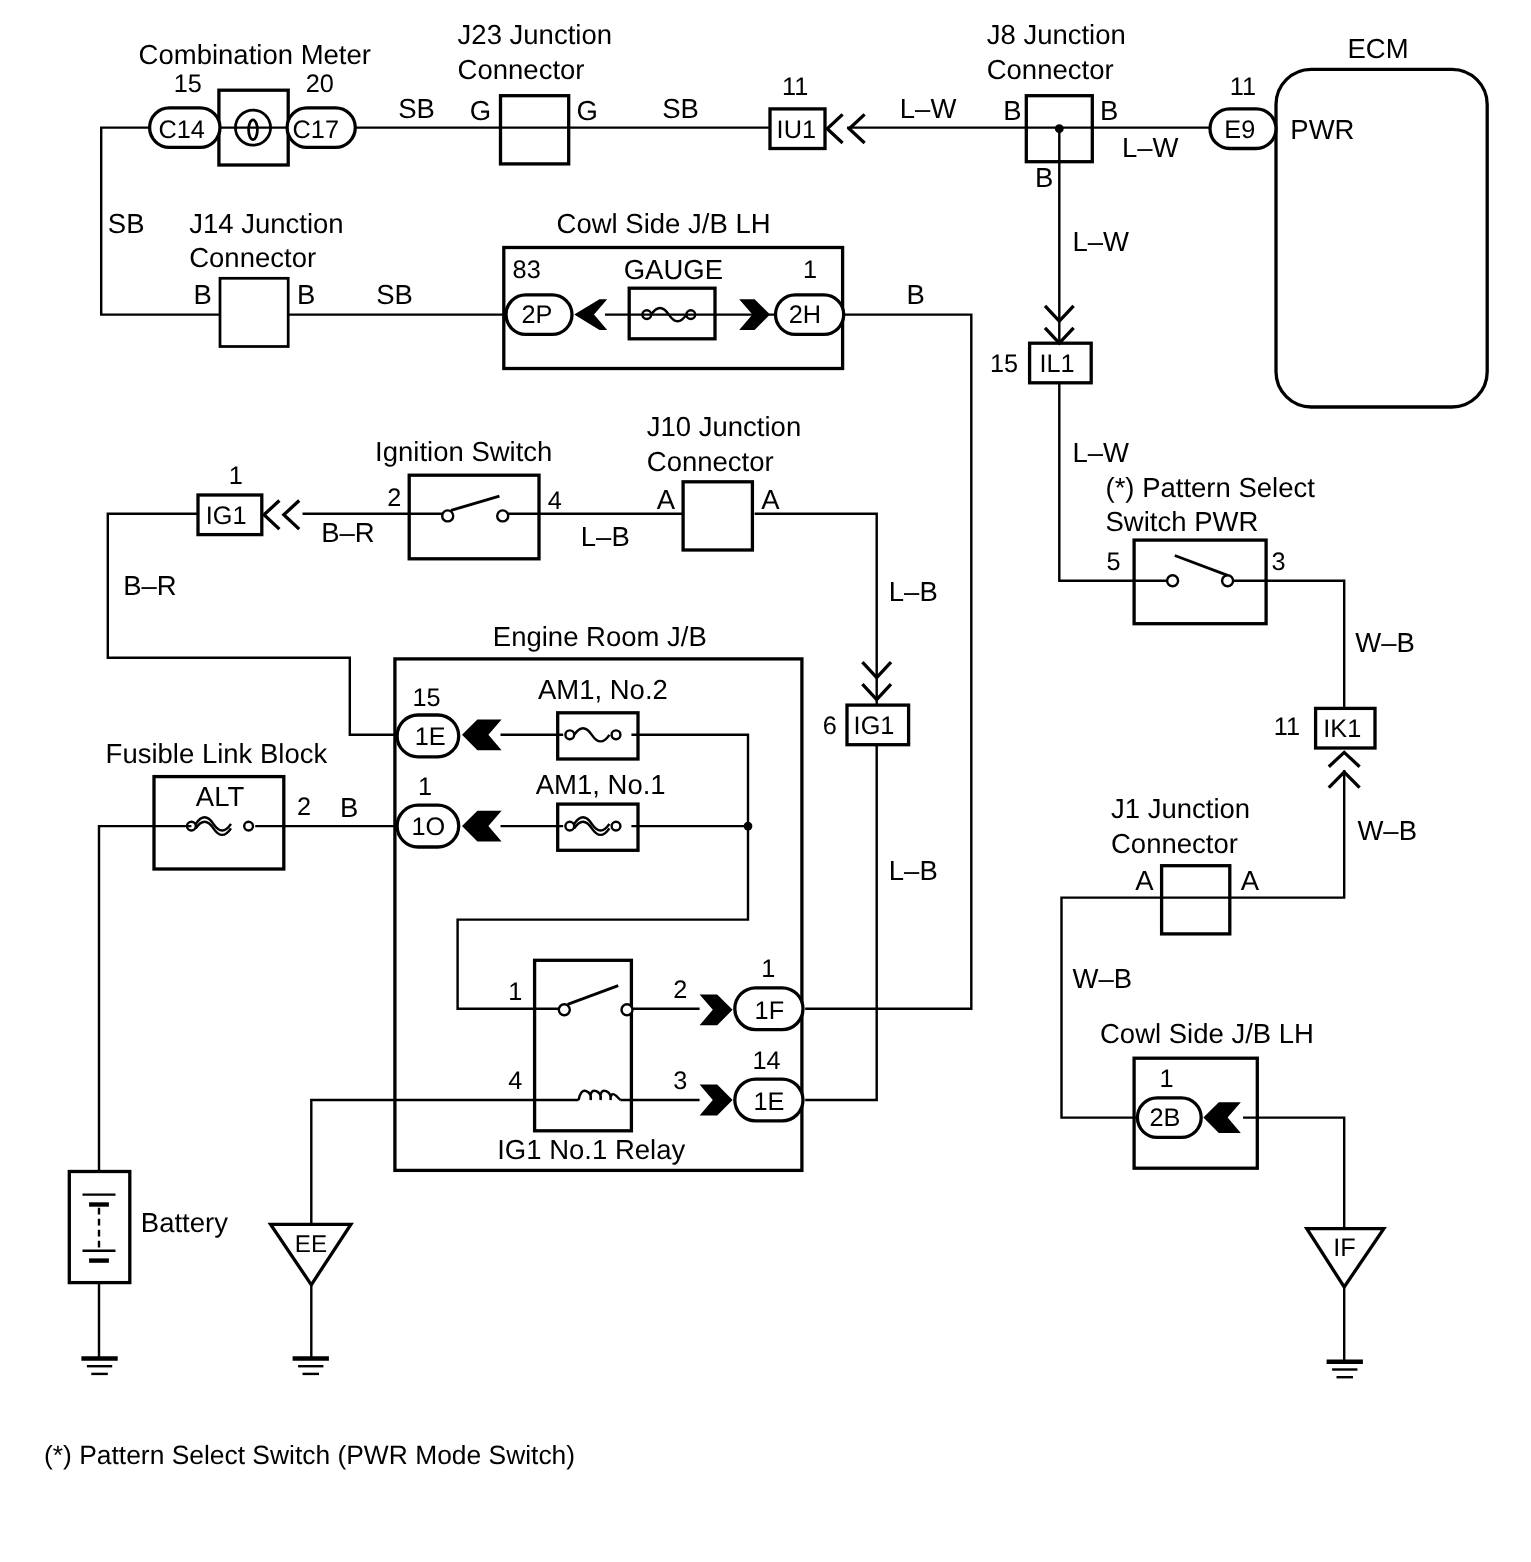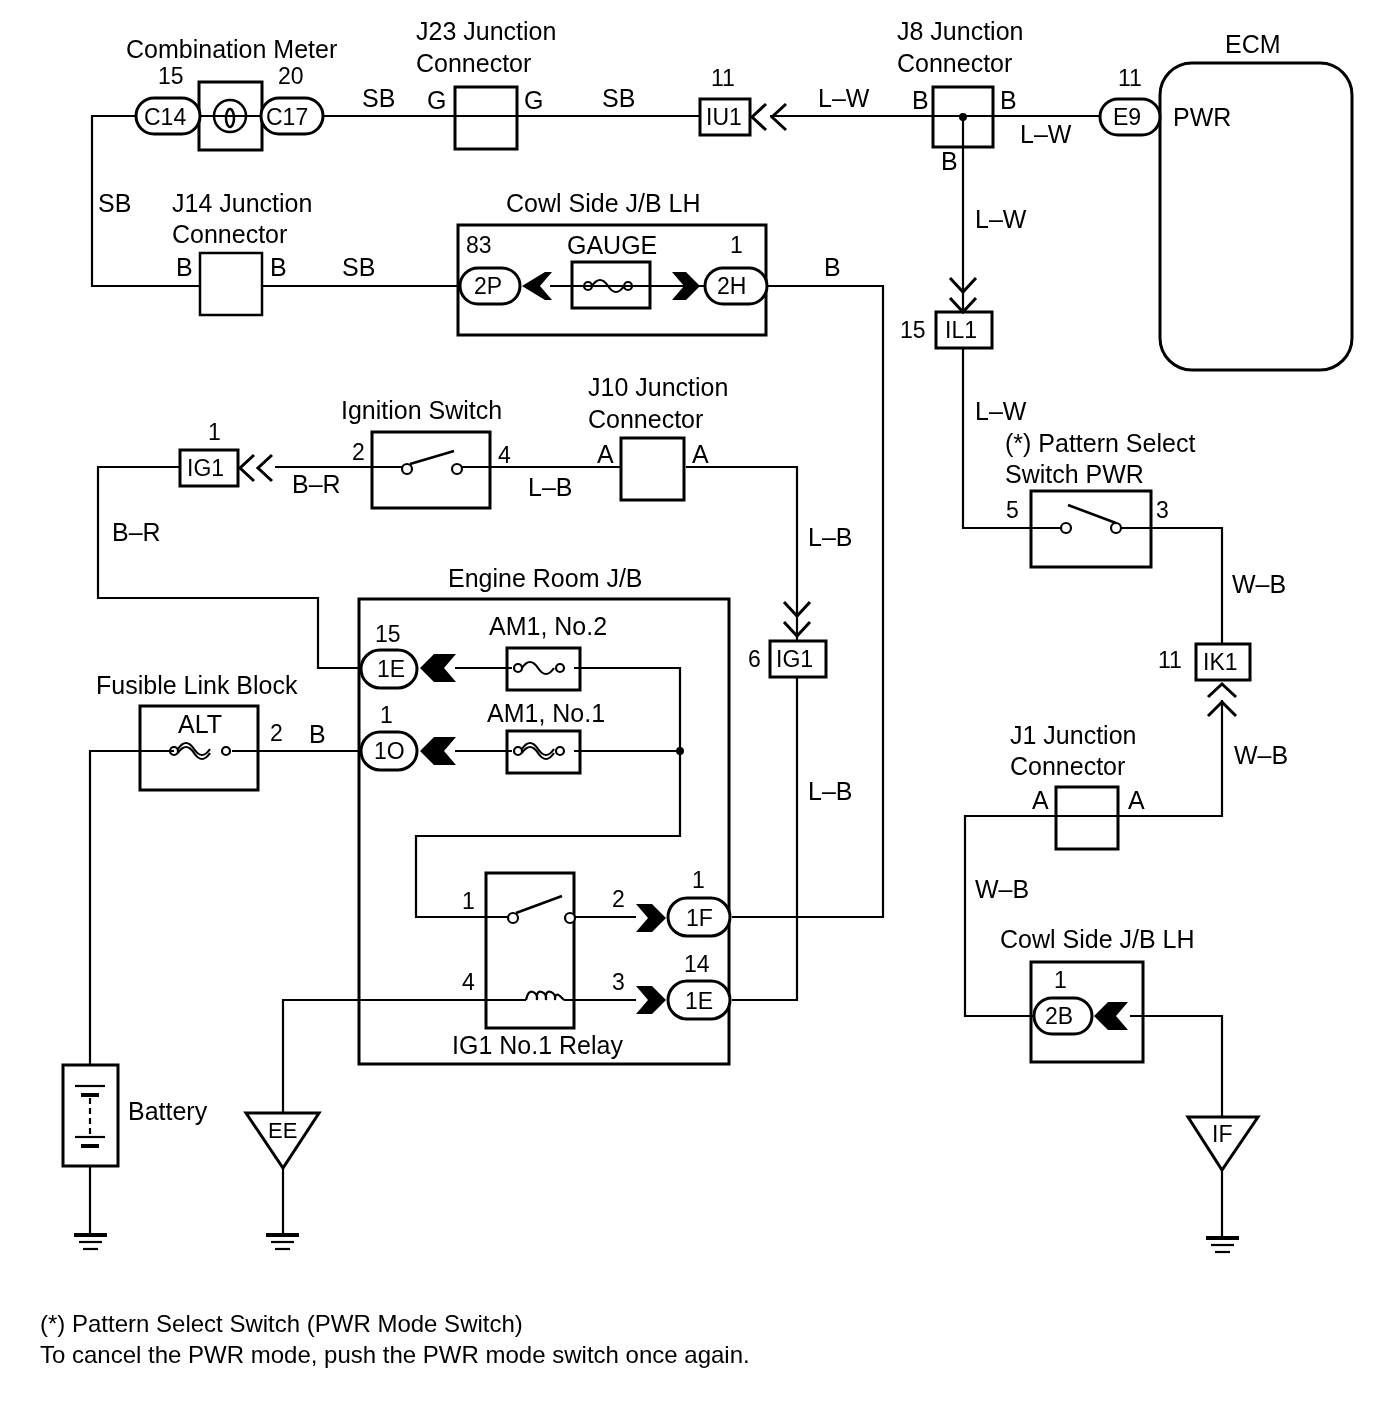--- a/index.html
+++ b/index.html
@@ -316,14 +316,13 @@
     <polygon class="box" points="246,1113 319,1113 283,1168"></polygon>
     <text class="cname" x="268" y="1138">EE</text>
     <line class="wire" x1="266" y1="1235" x2="299" y2="1235" style="stroke-width:4"></line>
     <line class="wire" x1="271" y1="1242" x2="294" y2="1242"></line>
     <line class="wire" x1="275" y1="1249" x2="290" y2="1249"></line>
   </g>
 </svg>
 
 <div class="notes">
   <div>(*) Pattern Select Switch (PWR Mode Switch)</div>
-  <div>To cancel the PWR mode, push the PWR mode switch once again.</div>
 </div>
 
 </body></html>

